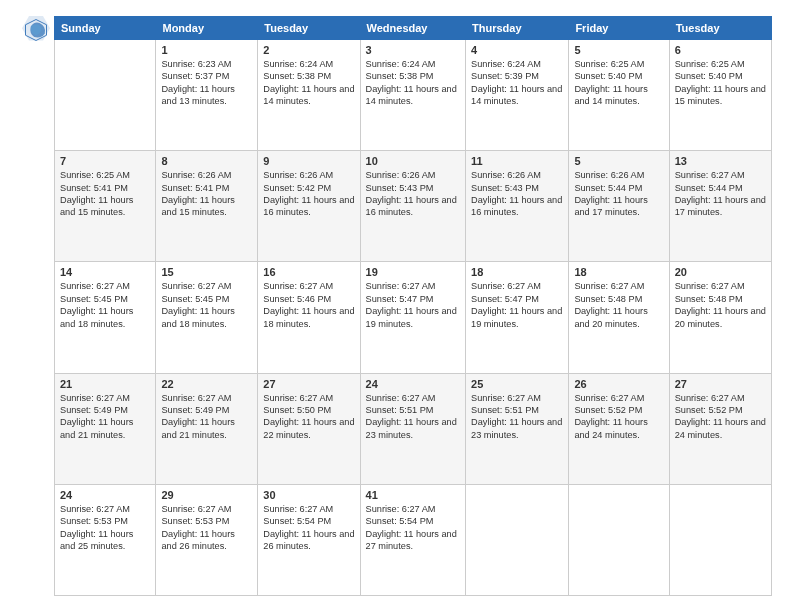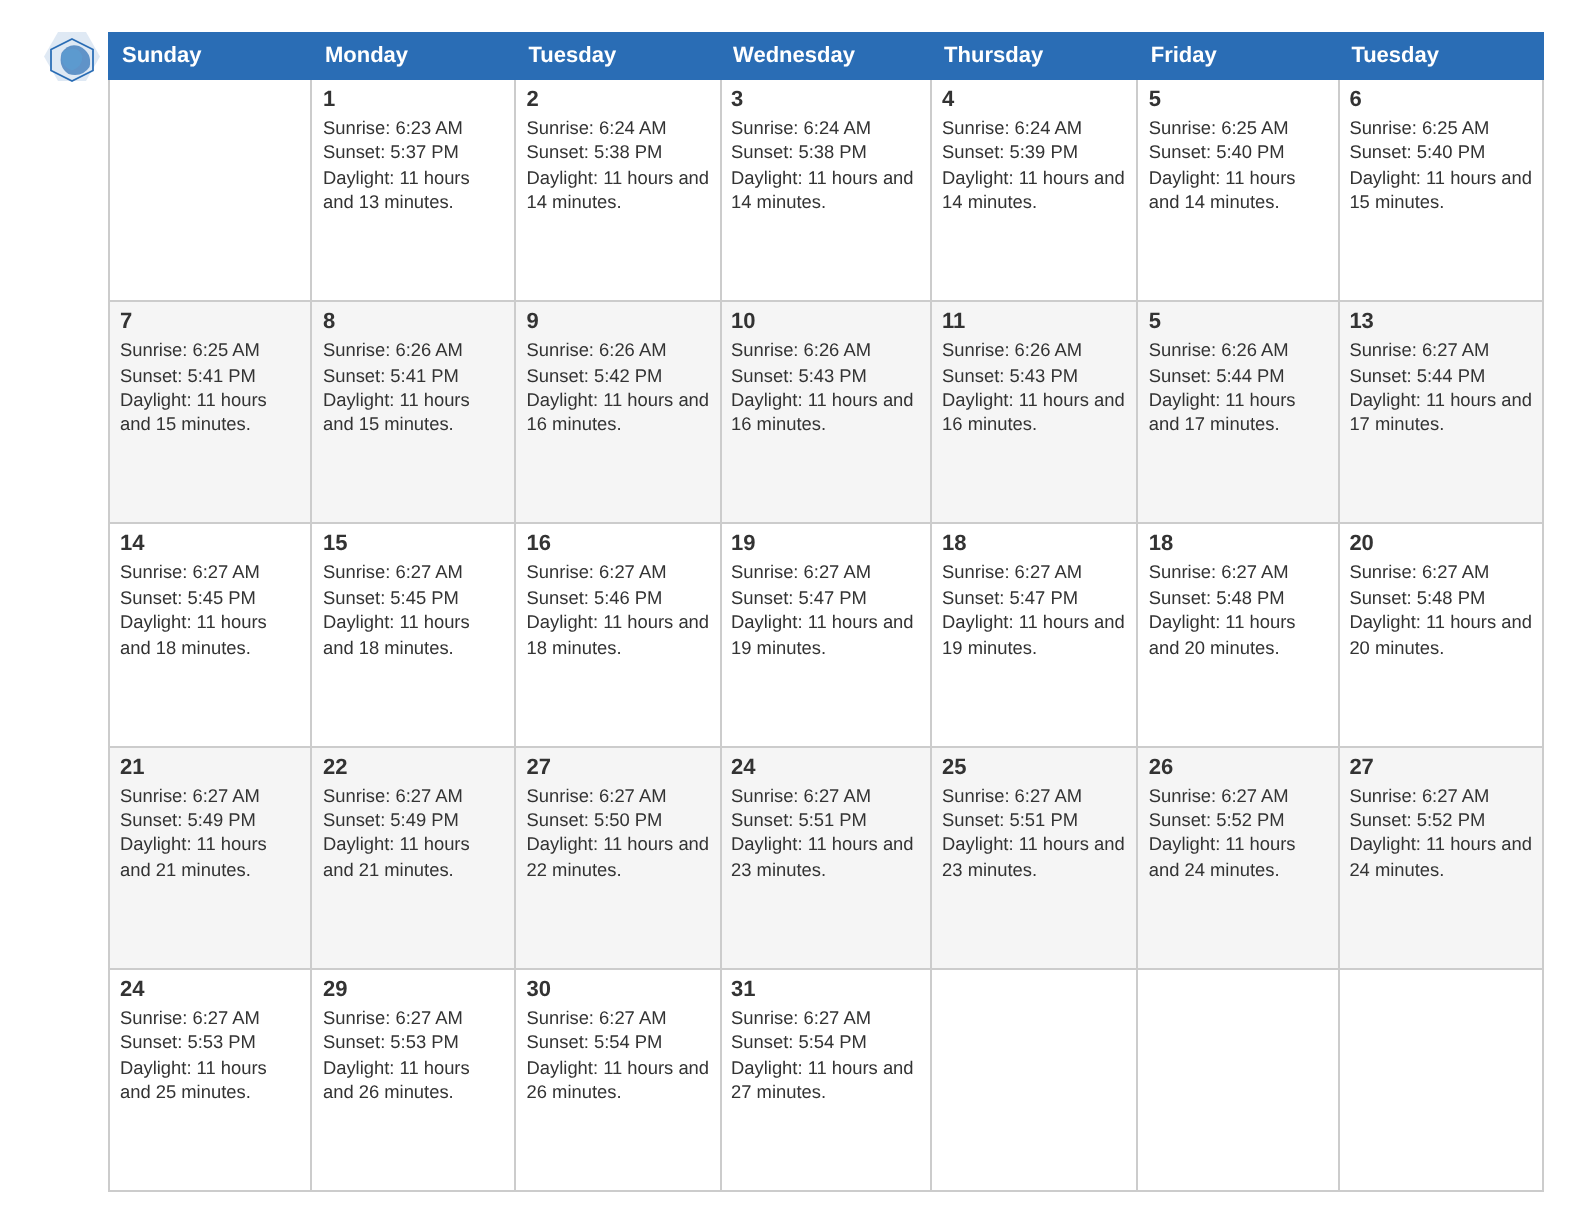--- a/index.html
+++ b/index.html
@@ -262,21 +262,21 @@
           </td>
           <td>
             <span class="day-num">29</span>
             <div class="day-info">Sunrise: 6:27 AM<br>Sunset: 5:53 PM<br>Daylight: 11 hours and 26 minutes.</div>
           </td>
           <td>
             <span class="day-num">30</span>
             <div class="day-info">Sunrise: 6:27 AM<br>Sunset: 5:54 PM<br>Daylight: 11 hours and 26 minutes.</div>
           </td>
           <td>
-            <span class="day-num">31</span>
+            <span class="day-num">41</span>
             <div class="day-info">Sunrise: 6:27 AM<br>Sunset: 5:54 PM<br>Daylight: 11 hours and 27 minutes.</div>
           </td>
           <td class="empty-cell"></td>
           <td class="empty-cell"></td>
           <td class="empty-cell"></td>
         </tr>
       </tbody>
   </table>
 </div>
 

